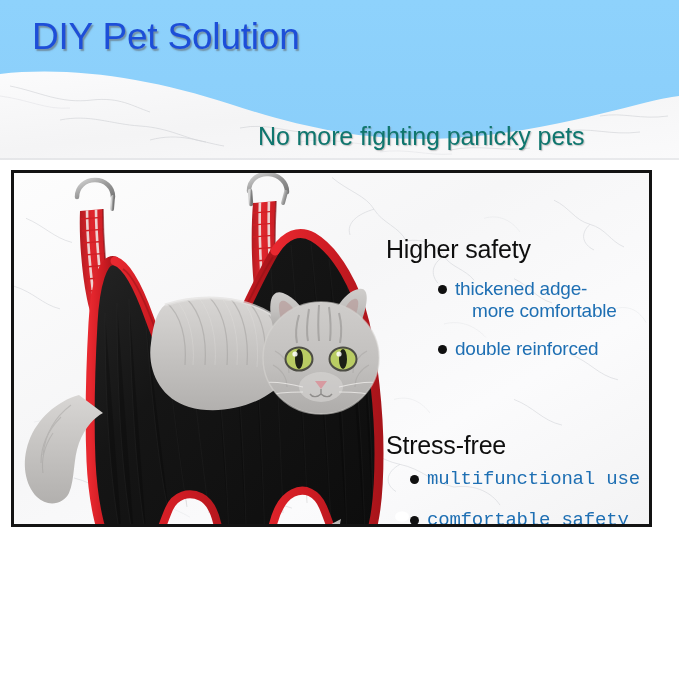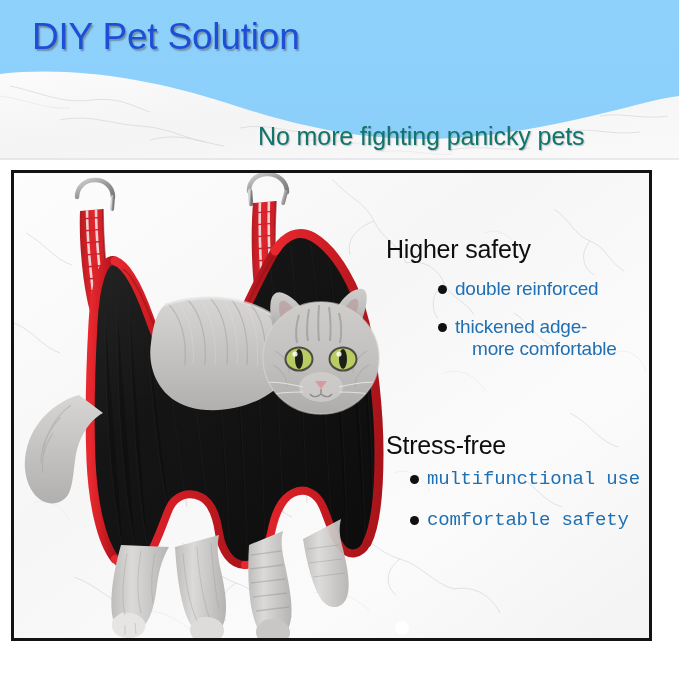--- a/index.html
+++ b/index.html
@@ -56,21 +56,21 @@
     white-space: nowrap;
     margin-top: 44px;
   }
 
   
   .panel {
     position: absolute;
     left: 11px;
     top: 170px;
     width: 641px;
-    height: 471px;
+    height: 357px;
     border: 3px solid #131313;
     box-sizing: border-box;
     background: #86efac;
     overflow: hidden;
   }
   .panel-marble {
     position: absolute;
     left: 0; top: 0;
     width: 100%;
     height: 100%;
@@ -549,26 +549,26 @@
       </svg>
     </div>
 
     <div class="textcol">
 
       <div class="group-safety">
         <div class="feature-heading">Higher safety</div>
         <ul class="bullet-list">
           <li class="bullet-item">
             <span class="bullet-dot"></span>
-            <span class="bullet-text">double reinforced</span>
+            <span class="bullet-text">thickened adge-</span>
+            <span class="bullet-text" style="padding-left:34px;">more comfortable</span>
           </li>
           <li class="bullet-item">
             <span class="bullet-dot"></span>
-            <span class="bullet-text">thickened adge-</span>
-            <span class="bullet-text" style="padding-left:34px;">more comfortable</span>
+            <span class="bullet-text">double reinforced</span>
           </li>
         </ul>
       </div>
 
       <div class="group-stress">
         <div class="feature-heading">Stress-free</div>
         <ul class="bullet-list">
           <li class="bullet-item">
             <span class="bullet-dot"></span>
             <span class="bullet-text">multifunctional use</span>

